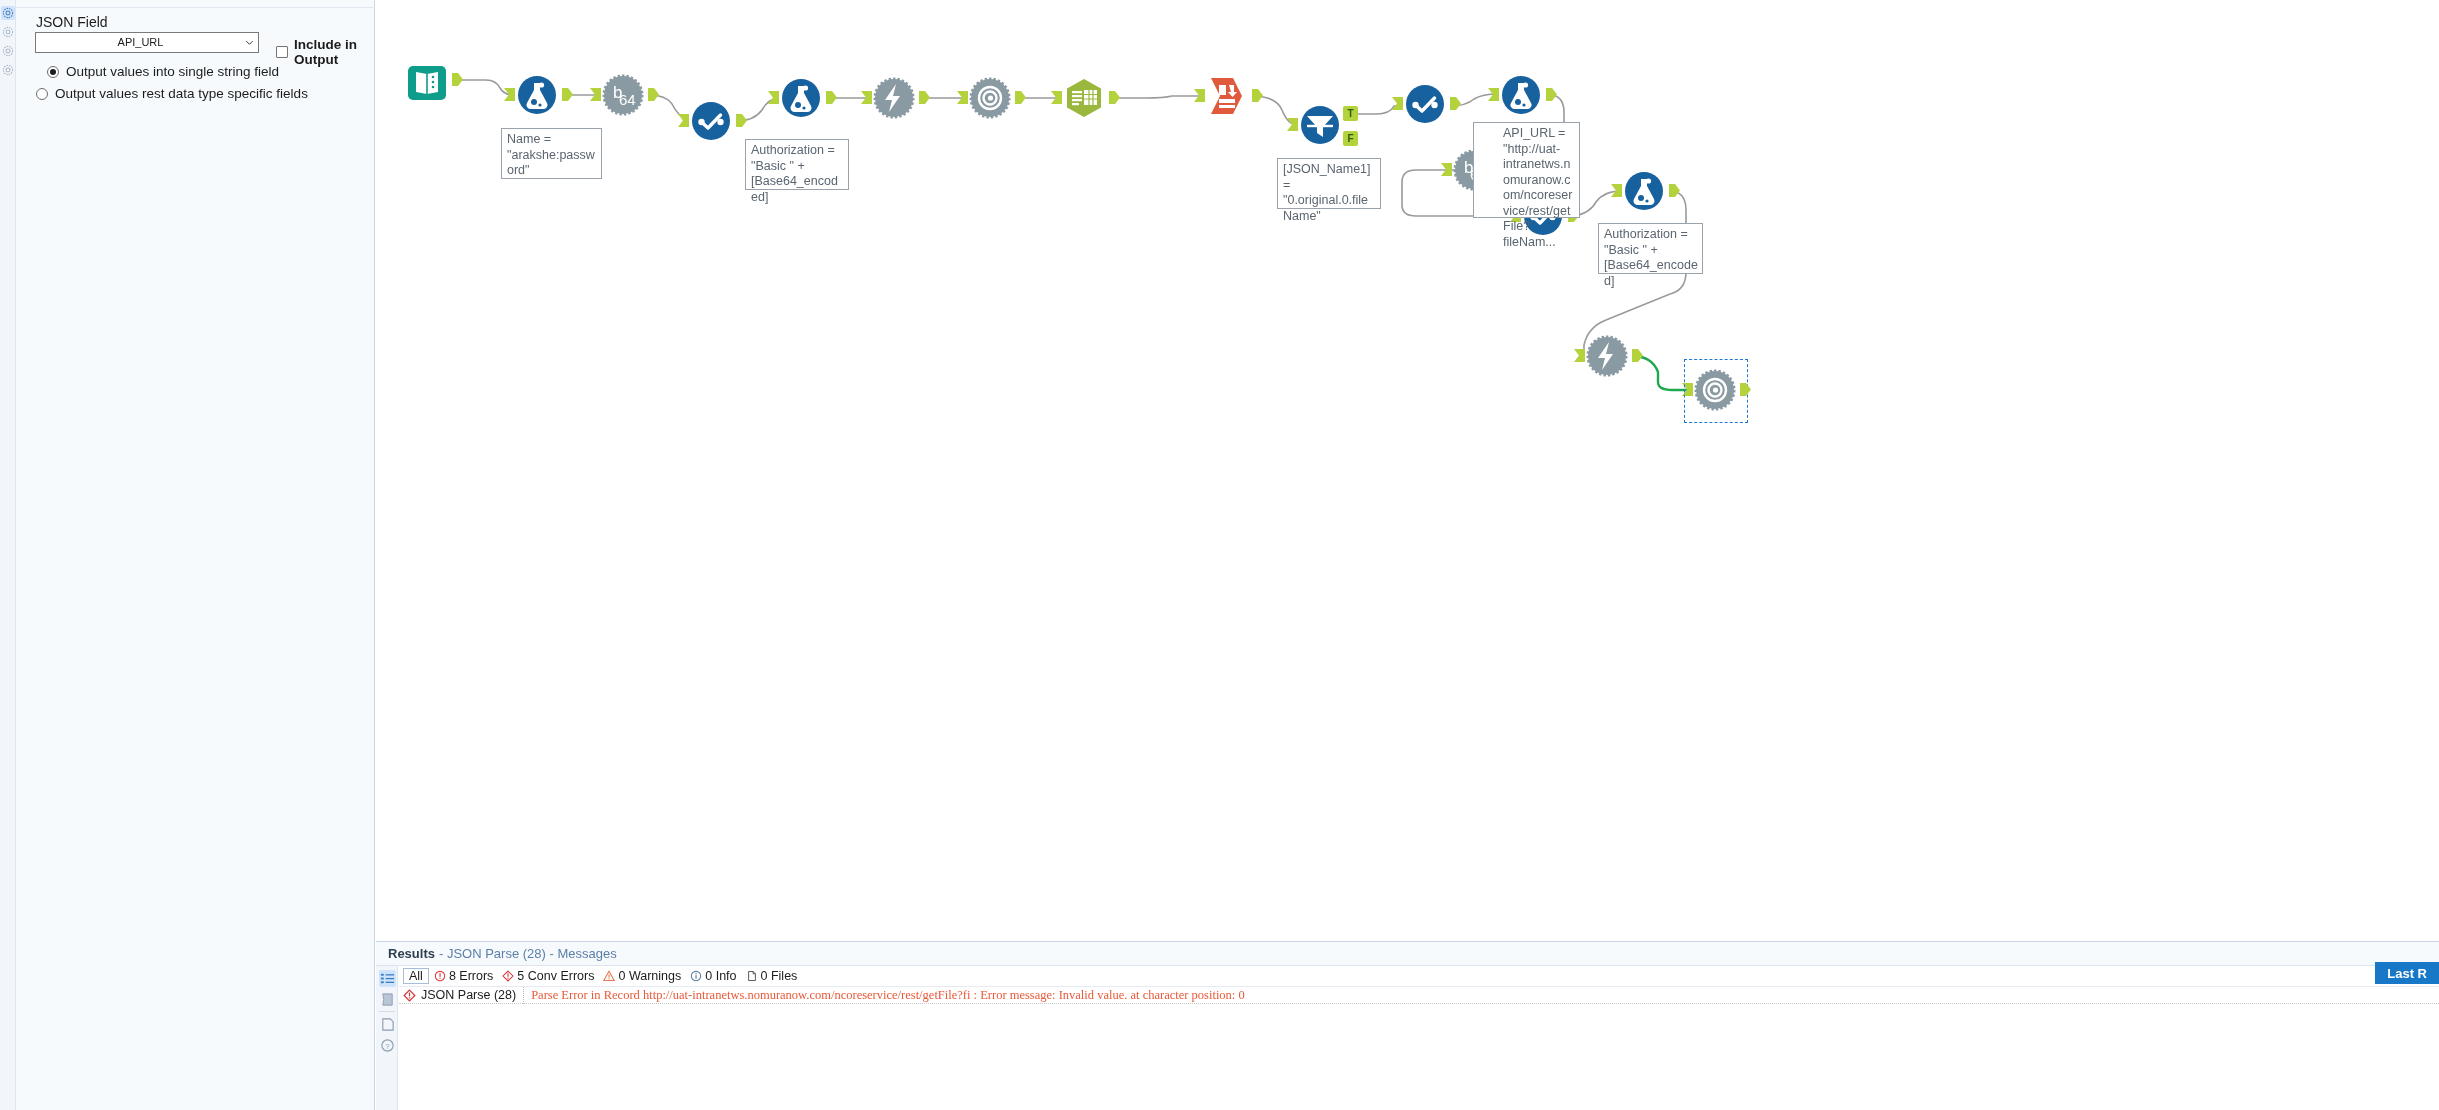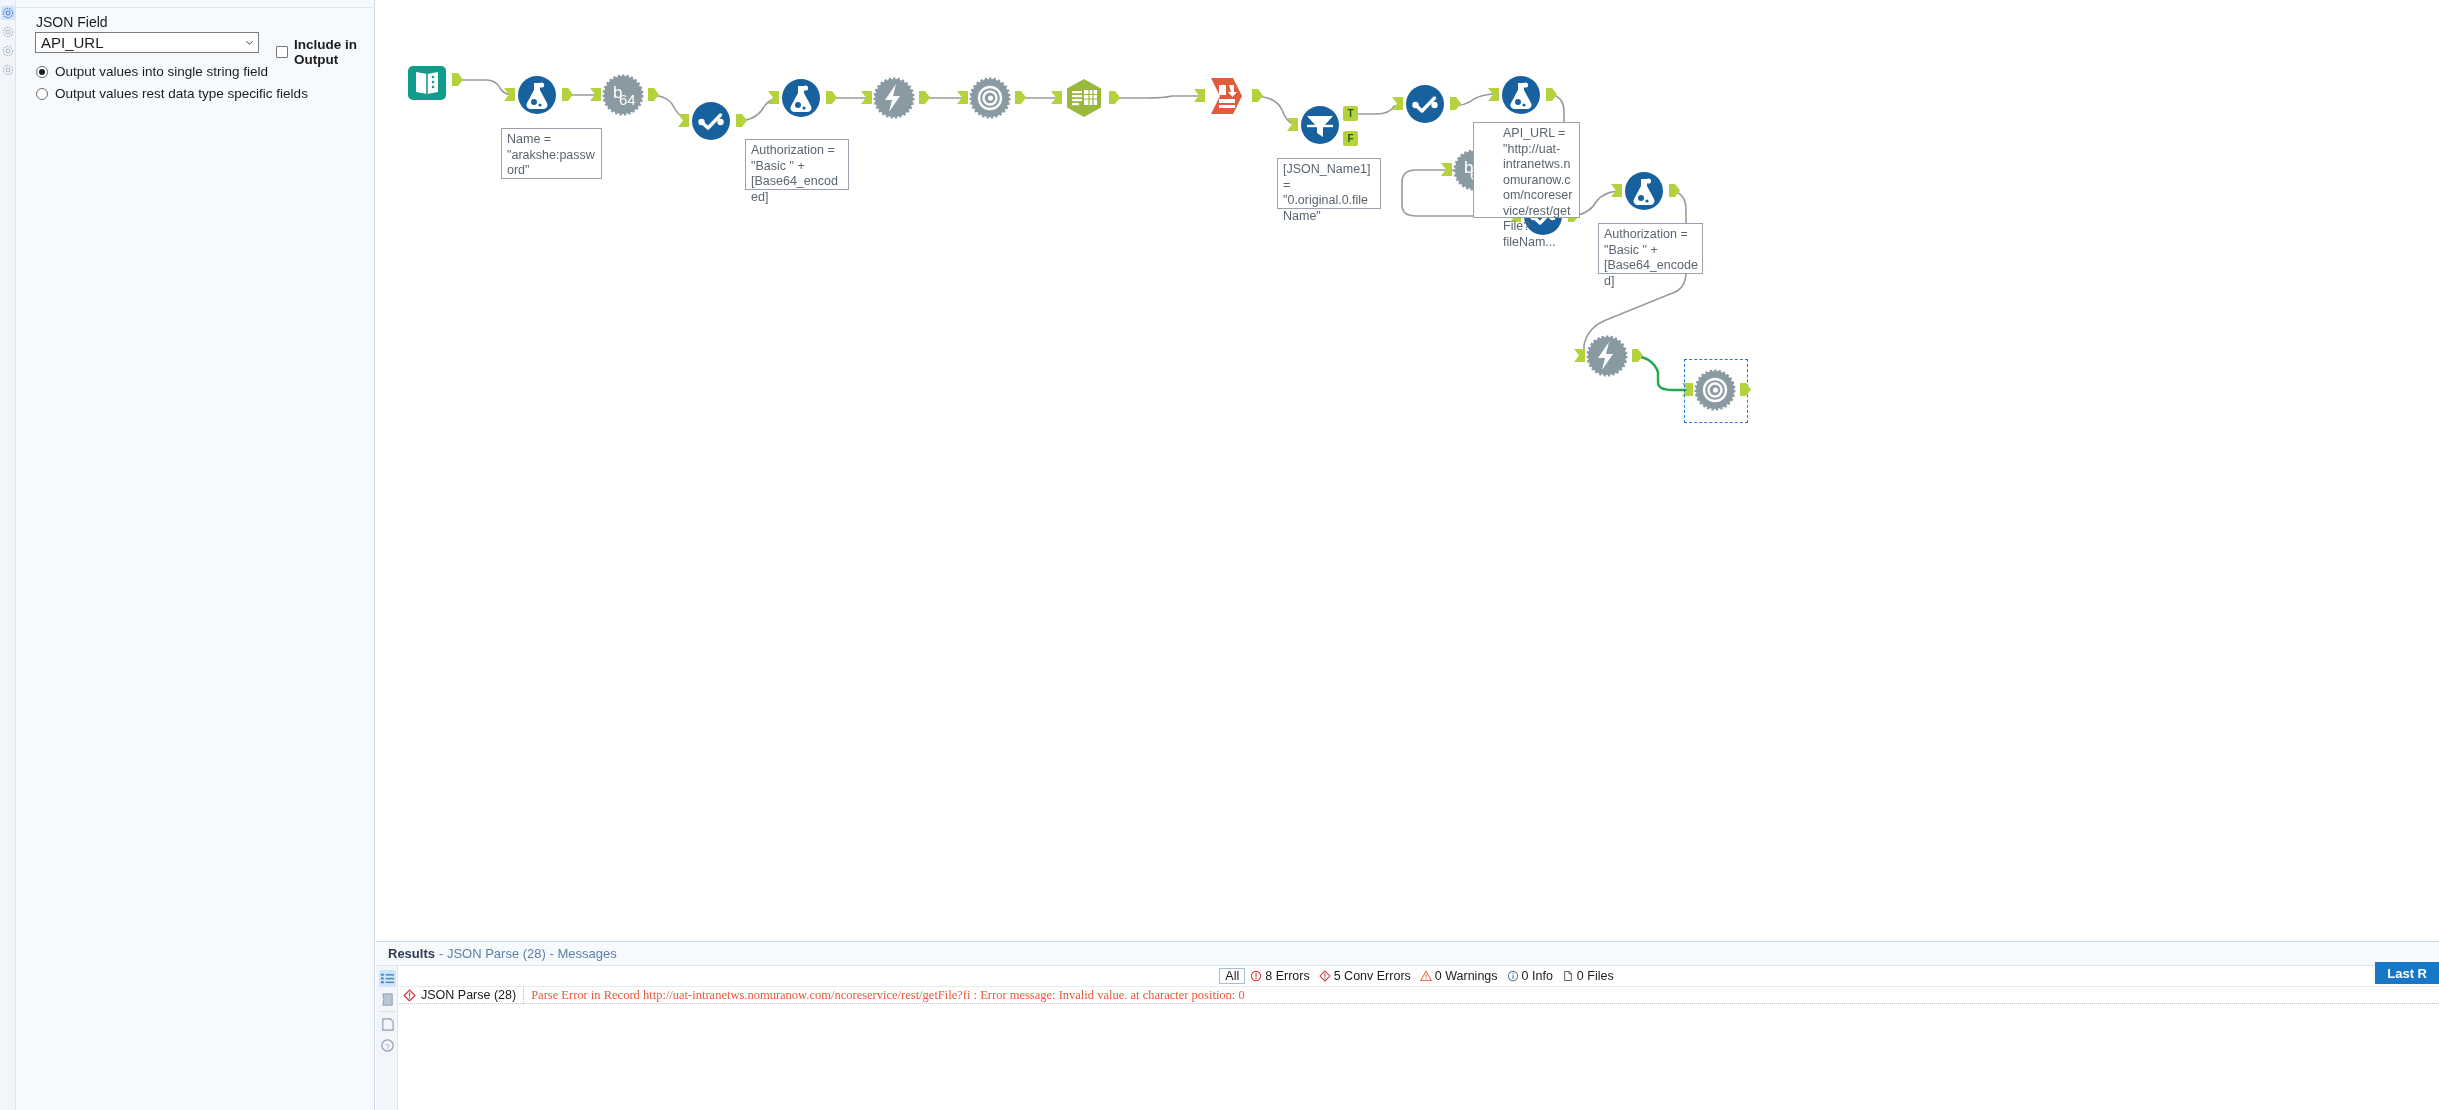--- a/index.html
+++ b/index.html
@@ -37,24 +37,24 @@
   }
   #json-field-label {
     position: absolute; left: 20px; top: 14px;
     font-size: 14px; color: #1c1c1c;
   }
   #json-field-select {
     position: absolute; left: 19px; top: 32px;
     width: 224px; height: 21px;
     background: #ffffff;
     border: 1px solid #7a7a7a;
-    font-size: 15px; color: #1c1c1c;
+    font-size: 11px; color: #1c1c1c;
     padding: 0 18px 0 5px;
     line-height: 19px;
-    white-space: nowrap; overflow: hidden;
+    white-space: nowrap; overflow: hidden; text-align: center;
   }
   #json-field-caret {
     position: absolute; left: 225px; top: 32px;
     width: 17px; height: 21px;
     display: flex; align-items: center; justify-content: center;
   }
   #json-field-caret svg { width: 9px; height: 9px; }
 
   .checkbox-row {
     position: absolute; display: flex; align-items: center; gap: 6px;
@@ -149,21 +149,21 @@
   }
   .res-icon svg { width: 15px; height: 15px; }
   .res-icon.active { background: #cfe3fa; border-radius: 2px; }
   .res-sep {
     position: absolute; left: 3px; width: 16px; height: 1px; background: #d4deea;
   }
 
   #filter-bar {
     position: absolute; left: 23px; top: 24px; width: 2040px; height: 21px;
     border-bottom: 1px solid #e4ebf3;
-    display: flex; align-items: center; padding-left: 4px; gap: 0; justify-content: center;
+    display: flex; align-items: center; padding-left: 4px; gap: 0;
   }
   #filter-all {
     font-size: 12.5px; color: #1c1c1c;
     border: 1px solid #a8bed6; background: #fff;
     padding: 0px 5px; height: 16px; line-height: 15px;
     margin-right: 5px;
   }
   .filter-item {
     display: flex; align-items: center; gap: 3px;
     font-size: 12.5px; color: #1c1c1c;
@@ -243,21 +243,21 @@
         <svg viewBox="0 0 10 10">
             <path d="M1.5 3.5 L5 7 L8.5 3.5" fill="none" stroke="#3b3b3b" stroke-width="1.1"></path>
           </svg>
       </div>
 
       <div class="checkbox-row" style="left:260px; top:37px;font-weight:bold;">
         <span class="cb-box"></span>
         <span>Include in Output</span>
       </div>
 
-      <div class="radio-row" style="left:20px; top:64px;">
+      <div class="radio-row" style="left:31px; top:64px;">
         <span class="radio-outer">
             <span class="radio-dot"></span>
           </span>
         <span>Output values into single string field</span>
       </div>
 
       <div class="radio-row" style="left:20px; top:86px;">
         <span class="radio-outer"></span>
         <span>Output values rest data type specific fields</span>
       </div>

